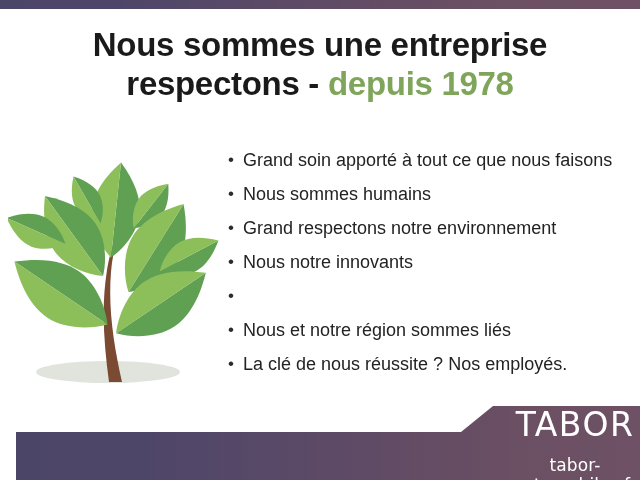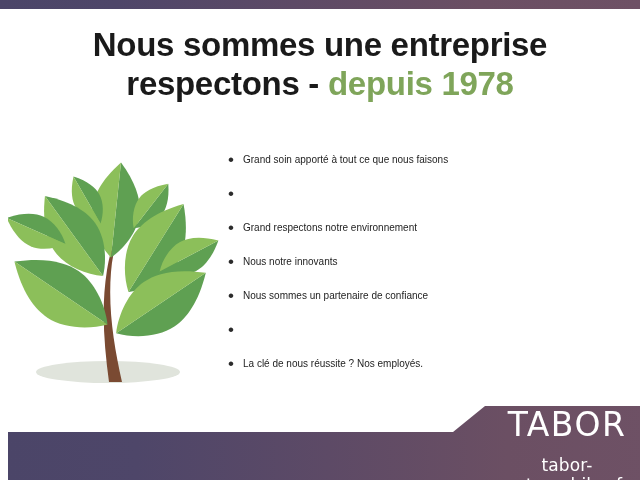--- a/index.html
+++ b/index.html
@@ -66,39 +66,39 @@
   }
   .bullet-dot {
     width: 15px;
     flex: 0 0 15px;
     font-size: 17px;
     line-height: 24px;
     color: #2b2b2b;
     text-align: left;
   }
   .bullet-text {
-    font-size: 10px;
+    font-size: 18px;
     line-height: 24px;
     color: #232323;
     white-space: nowrap;
   }
 
   
   .tree {
     position: absolute;
     left: 8px;
     top: 148px;
     width: 215px;
     height: 245px;
   }
 
   
   .bottom-bar {
     position: absolute;
-    left: 8px;
+    left: 16px;
     top: 400px;
     width: 555px;
     height: 80px;
   }
   .logo-block {
     position: absolute;
     left: 478px;
     top: 8px;
     width: 162px;
     text-align: center;
@@ -192,35 +192,36 @@
     </svg>
   </div>
 
   <div class="bullets">
     <div class="bullet-row">
       <span class="bullet-dot">•</span>
       <span class="bullet-text">Grand soin apporté à tout ce que nous faisons</span>
     </div>
     <div class="bullet-row">
       <span class="bullet-dot">•</span>
+      <span class="bullet-text">Nous sommes humains</span>
     </div>
     <div class="bullet-row">
       <span class="bullet-dot">•</span>
       <span class="bullet-text">Grand respectons notre environnement</span>
     </div>
     <div class="bullet-row">
       <span class="bullet-dot">•</span>
       <span class="bullet-text">Nous notre innovants</span>
     </div>
     <div class="bullet-row">
       <span class="bullet-dot">•</span>
-      <span class="bullet-text">Nous sommes un partenaire de confiance</span>
-    </div>
-    <div class="bullet-row">
-      <span class="bullet-dot">•</span>
+    </div>
+    <div class="bullet-row">
+      <span class="bullet-dot">•</span>
+      <span class="bullet-text">Nous et notre région sommes liés</span>
     </div>
     <div class="bullet-row">
       <span class="bullet-dot">•</span>
       <span class="bullet-text">La clé de nous réussite ? Nos employés.</span>
     </div>
   </div>
 
   <div class="bottom-bar">
     <svg width="640" height="80" viewBox="0 0 640 80" xmlns="http://www.w3.org/2000/svg">
       <defs>

